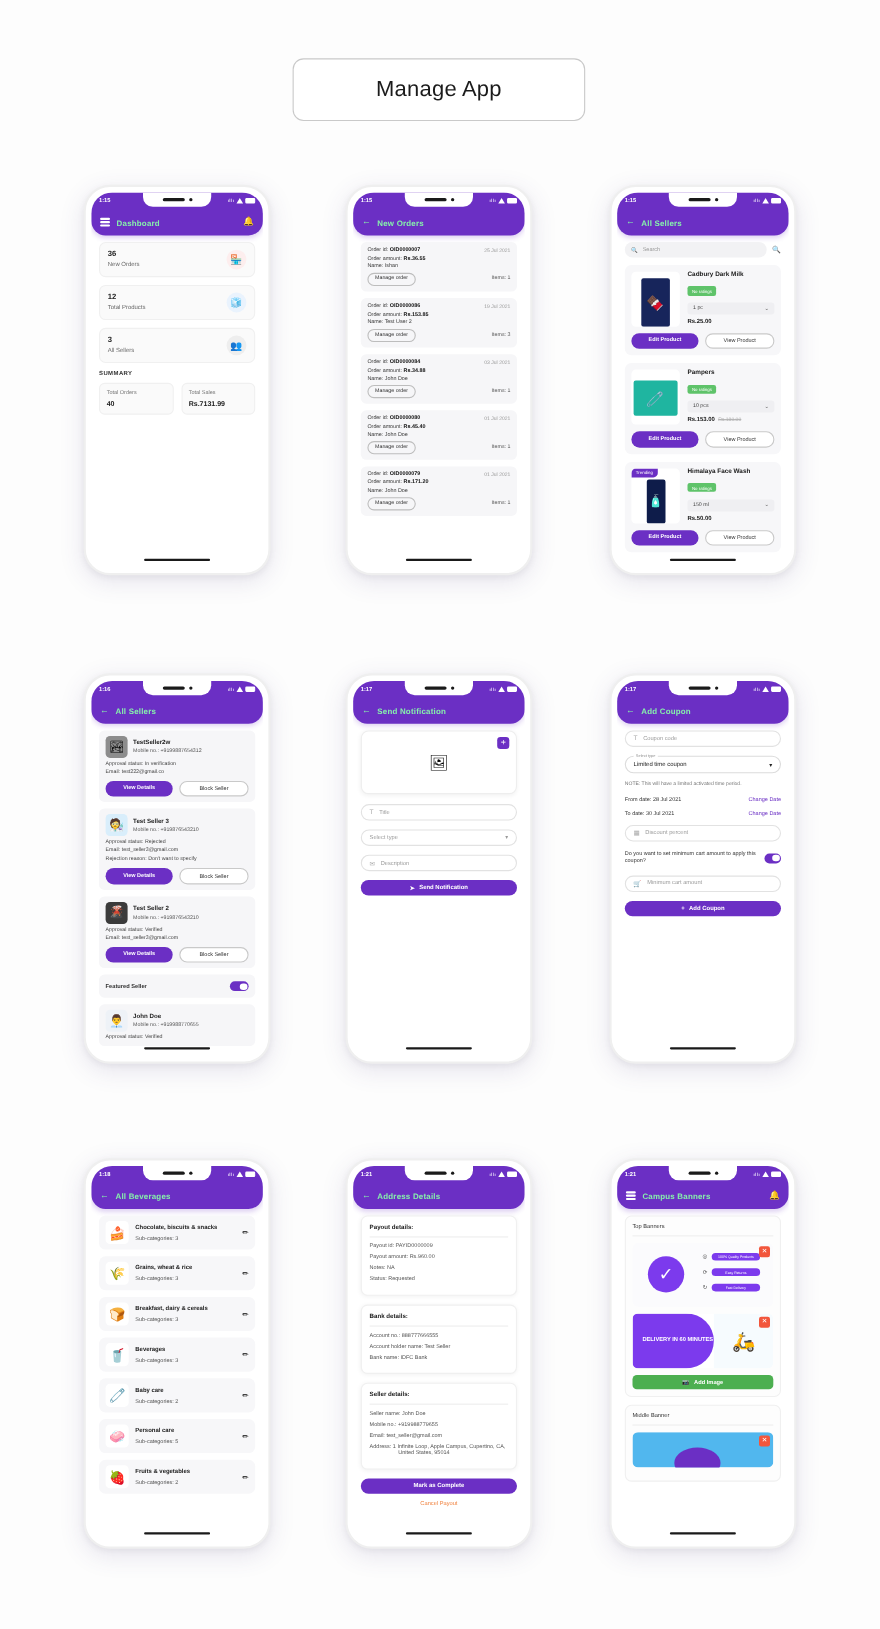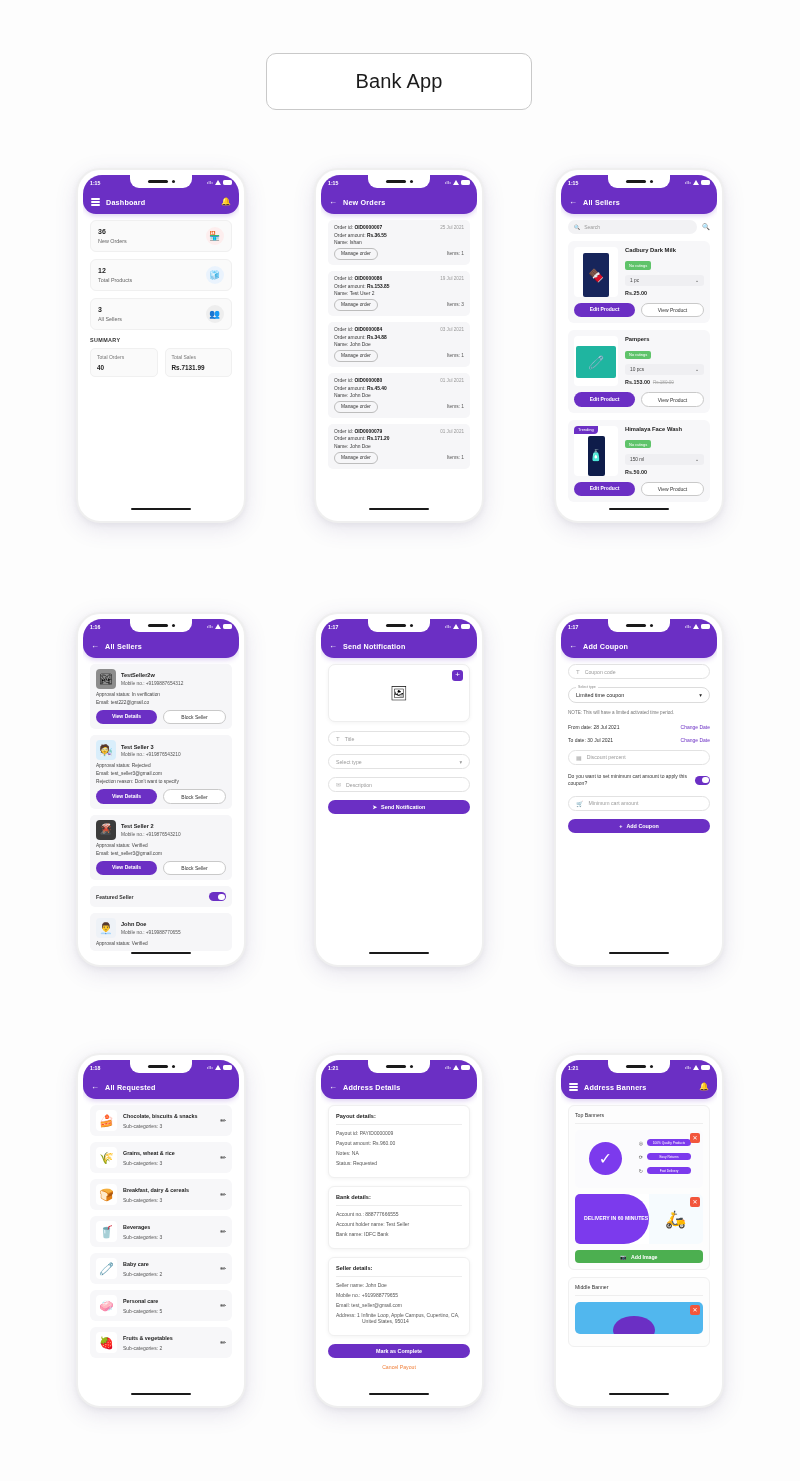--- a/index.html
+++ b/index.html
@@ -58,21 +58,21 @@
   .notch .cam { width: 3px; height: 3px; background: #1a1a1a; border-radius: 50%; }
   .status-right { display:flex; align-items:center; gap:2px; }
   .sig { font-size: 4px; letter-spacing:.4px; opacity:.85;}
   .wifi { width: 6px; height: 5px; position: relative; }
   .wifi::before{content:"";position:absolute;left:0;top:0;width:0;height:0;
     border-left:3px solid transparent;border-right:3px solid transparent;border-bottom:5px solid #fff;}
   .bat { width: 9px; height: 4.6px; border: .7px solid #fff; border-radius: 1.2px; background:#fff; }
 
   .appbar {
     height: 24px; display: flex; align-items: center; gap: 6px;
-    padding: 0 8px; color: #ffffff;
+    padding: 0 8px; color: #86efac;
   }
   .appbar .ttl { font-size: 7.2px; font-weight: bold; letter-spacing: .2px; }
   .icon-back { font-size: 8px; line-height: 1; }
   .icon-ham { display: inline-flex; flex-direction: column; gap: 1.5px; }
   .icon-ham i { display:block; width: 9px; height: 1.4px; background:#fff; border-radius:1px;}
   .icon-bell { margin-left: auto; font-size: 8px; line-height:1; }
 
   .body-scroll { flex: 1; overflow: hidden; padding: 6px 7px; position: relative; }
 
   
@@ -213,21 +213,21 @@
     justify-content:center; padding-left:9px; }
   .ban2 .lft .t { font-size:5.2px; font-weight:bold; line-height:1.4; }
   .ban2 .rgt { flex:1; background:#f6fbfe; display:flex; align-items:center; justify-content:center; font-size:17px; }
   .btn-green { background:#4caf50; color:#fff; border-radius:4px; height:13px;
     display:flex; align-items:center; justify-content:center; gap:4px; font-size:5.2px; font-weight:bold; }
   .ban3 { height:32px; background:#51b7ee; position:relative; }
 </style>
 </head>
 <body>
 
-<div class="title-pill">Bank App</div>
+<div class="title-pill">Manage App</div>
 
 <div class="phone" style="left:76px; top:168px;">
   <div class="screen">
     <div class="topbar">
       <div class="statusbar">
         <span>1:15</span>
         <span class="status-right">
           <span class="sig">ıllı</span>
           <span class="wifi"></span>
           <span class="bat"></span>
@@ -683,21 +683,21 @@
         <span class="wifi"></span>
             <span class="bat"></span>
           </span>
       </div>
       <div class="notch">
           <span class="speaker"></span>
           <span class="cam"></span>
         </div>
       <div class="appbar">
         <span class="icon-back">←</span>
-        <span class="ttl">All Requested</span>
+        <span class="ttl">All Beverages</span>
       </div>
     </div>
     <div class="body-scroll">
       <div class="cat-card">
         <div class="cat-img">🍰</div>
         <div>
           <div class="cat-name">Chocolate, biscuits &amp; snacks</div>
           <div class="cat-sub"><span>Sub-categories: </span><span>3</span></div>
         </div>
         <span class="pencil">✏</span>
@@ -817,21 +817,21 @@
       <div class="notch">
           <span class="speaker"></span>
           <span class="cam"></span>
         </div>
       <div class="appbar">
         <span class="icon-ham">
             <i></i>
             <i></i>
             <i></i>
           </span>
-        <span class="ttl">Address Banners</span>
+        <span class="ttl">Campus Banners</span>
         <span class="icon-bell">🔔</span>
       </div>
     </div>
     <div class="body-scroll">
       <div class="ban-sec">
         <div class="ban-ttl">Top Banners</div>
 
         <div class="ban-item">
           <div class="ban-x">✕</div>
           <div class="ban1">

